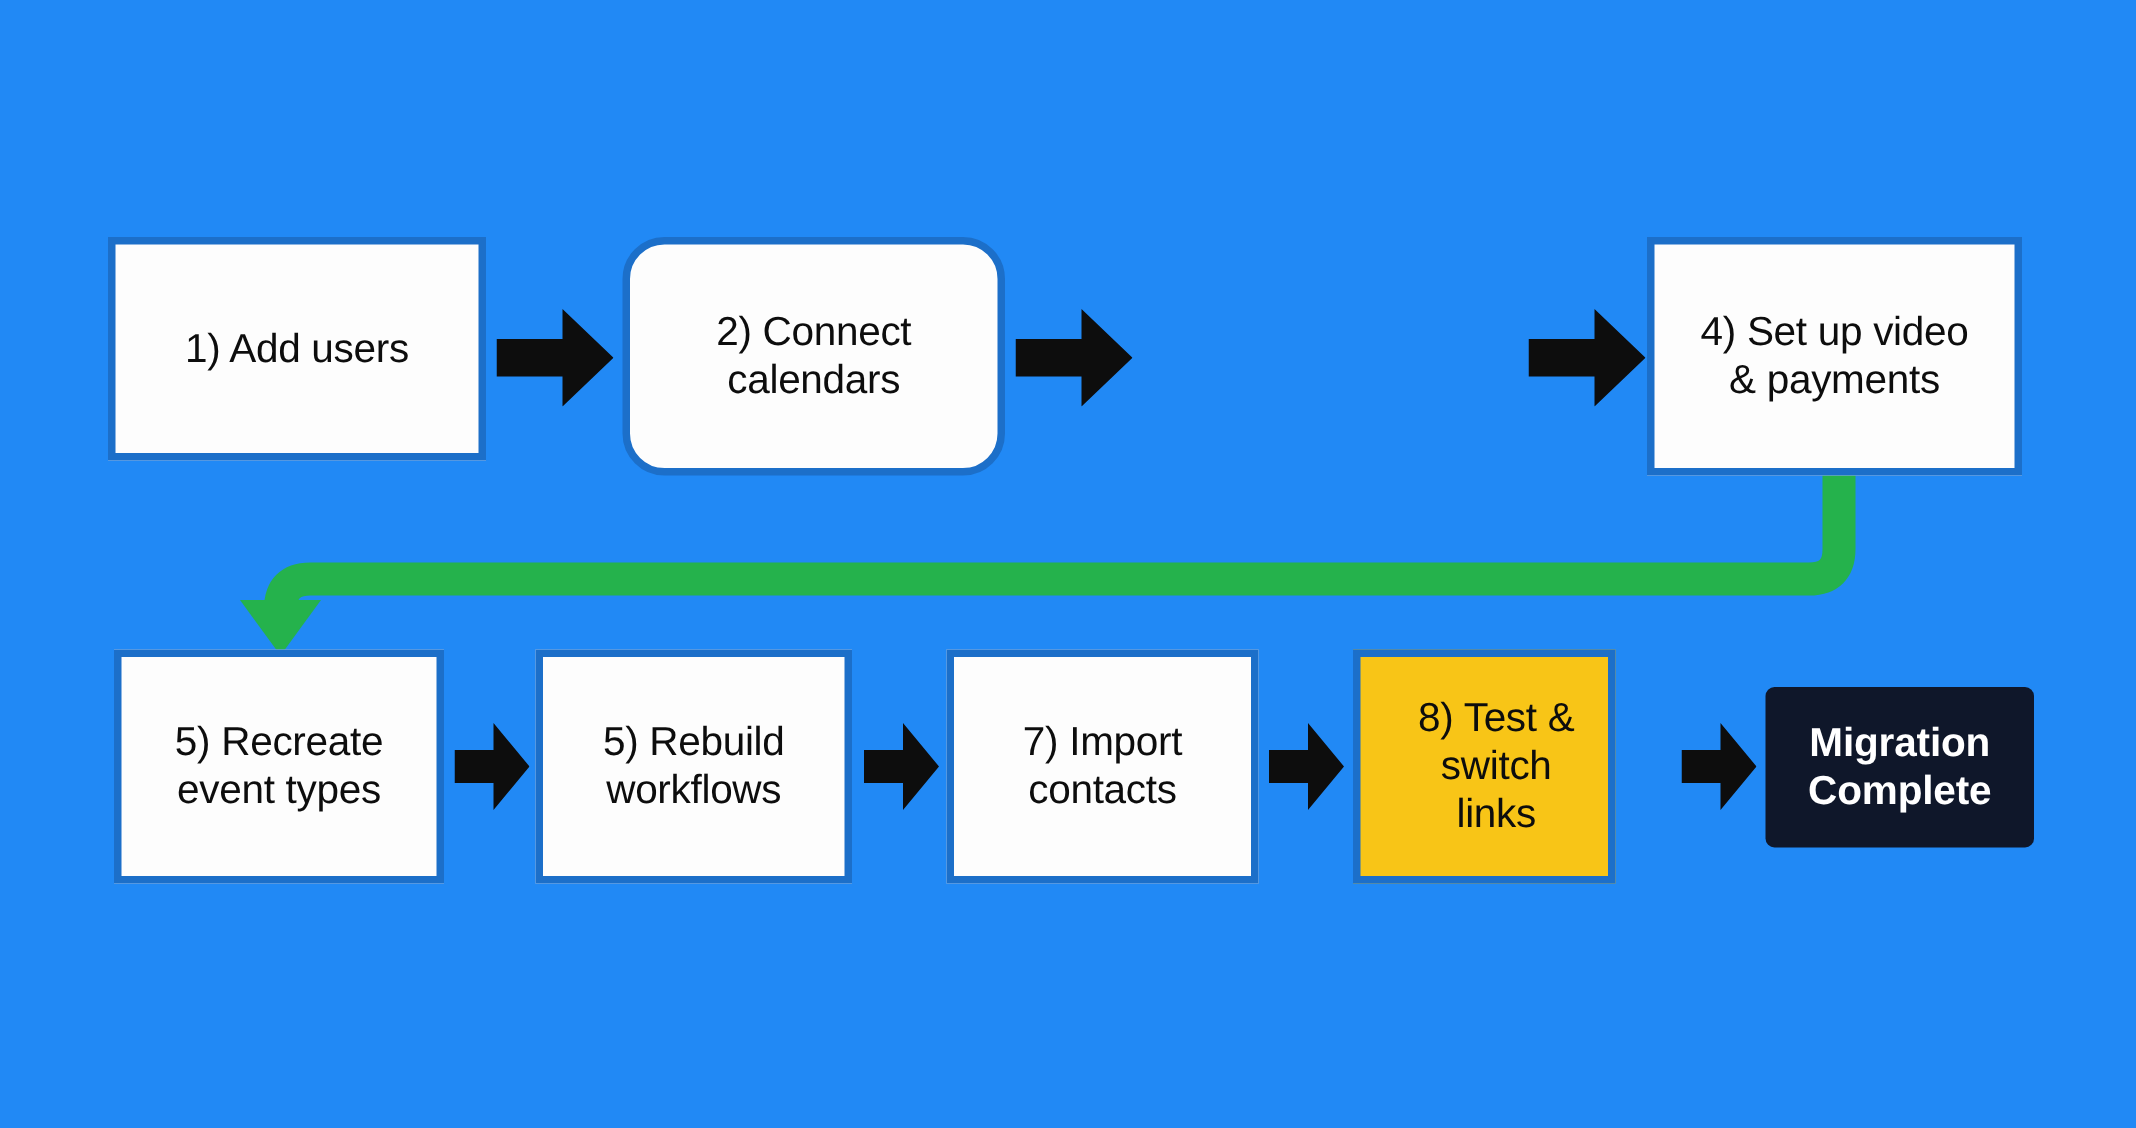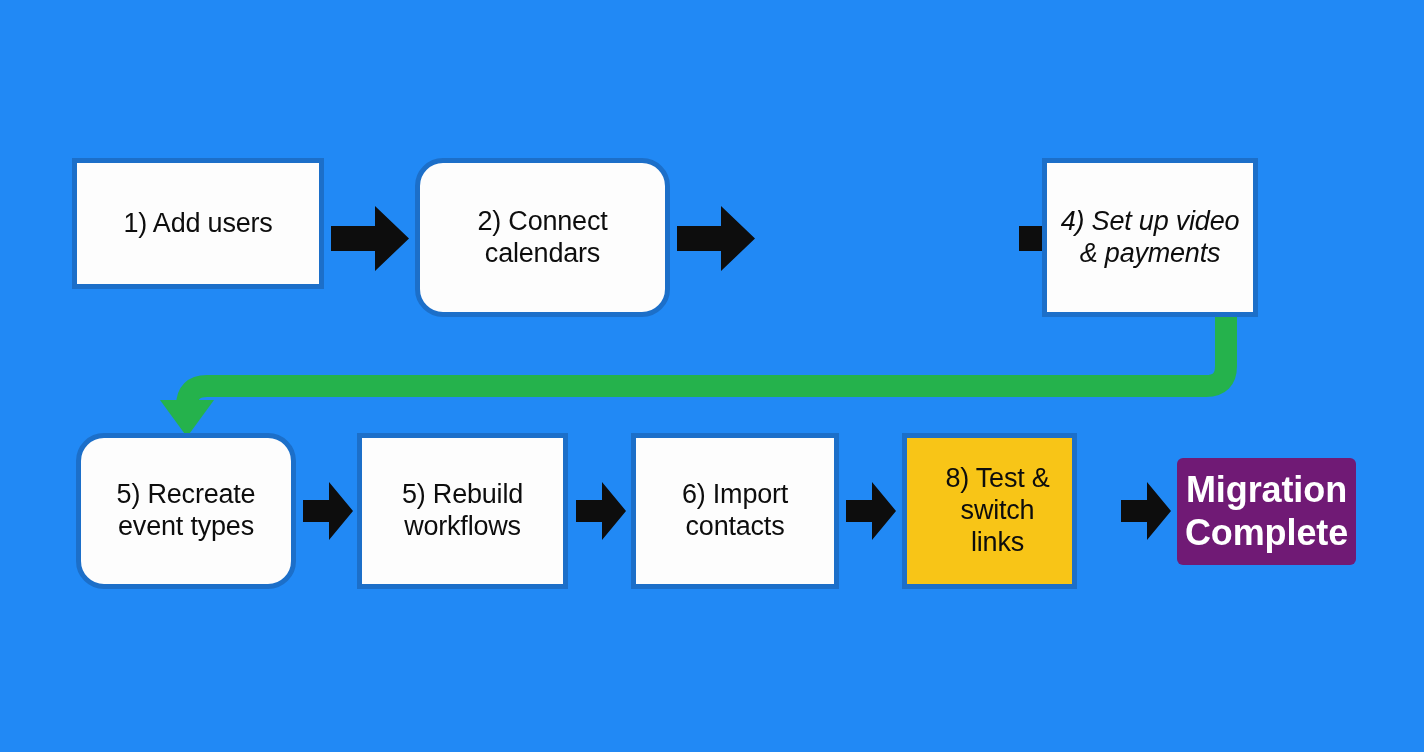--- a/index.html
+++ b/index.html
@@ -45,38 +45,38 @@
     font-size: 27px;
     font-weight: 400;
     letter-spacing: -0.2px;
     padding: 4px 10px;
   }
   .node.step.highlight {
     background: #f8c517;
     border-color: #1c6fc9;
   }
   .node.terminal {
-    background: #701a75;
+    background: #0f172a;
     border: none;
     border-radius: 6px;
     color: #ffffff;
-    font-size: 36px;
+    font-size: 27px;
     font-weight: 600;
     letter-spacing: -0.1px;
     padding: 4px 10px;
   }
 
   
-  #node-1 { left: 72px;   top: 158px; width: 252px; height: 131px; }
+  #node-1 { left: 72px;   top: 158px; width: 252px; height: 149px; }
   #node-2 { left: 415px;  top: 158px; width: 255px; height: 159px; border-radius: 28px; }
   #node-3 { left: 760px;  top: 158px; width: 252px; height: 159px; }
-  #node-4 { left: 1042px; top: 158px; width: 216px; height: 159px; font-style: italic; }
+  #node-4 { left: 1098px; top: 158px; width: 250px; height: 159px; }
 
   
-  #node-5 { left: 76px;   top: 433px; width: 220px; height: 156px; border-radius: 28px; }
+  #node-5 { left: 76px;   top: 433px; width: 220px; height: 156px; }
   #node-6 { left: 357px;  top: 433px; width: 211px; height: 156px; }
   #node-7 { left: 631px;  top: 433px; width: 208px; height: 156px; }
   #node-8 { left: 902px;  top: 433px; width: 175px; height: 156px; padding-left: 26px; }
   #node-9 { left: 1177px; top: 458px; width: 179px; height: 107px; }
 
   .arrow {
     position: absolute;
     pointer-events: none;
   }
   
@@ -127,21 +127,21 @@
     <polygon points="0,18 26,18 26,0 50,29 26,58 26,40 0,40" fill="#0d0d0d"></polygon>
   </svg>
 
   <div id="node-6" class="node step">5) Rebuild
 workflows</div>
 
   <svg class="arrow" id="arrow-6-7" viewBox="0 0 50 58">
     <polygon points="0,18 26,18 26,0 50,29 26,58 26,40 0,40" fill="#0d0d0d"></polygon>
   </svg>
 
-  <div id="node-7" class="node step">6) Import
+  <div id="node-7" class="node step">7) Import
 contacts</div>
 
   <svg class="arrow" id="arrow-7-8" viewBox="0 0 50 58">
     <polygon points="0,18 26,18 26,0 50,29 26,58 26,40 0,40" fill="#0d0d0d"></polygon>
   </svg>
 
   <div id="node-8" class="node step highlight">8) Test &amp;
 switch links</div>
 
   <svg class="arrow" id="arrow-8-9" viewBox="0 0 50 58">

